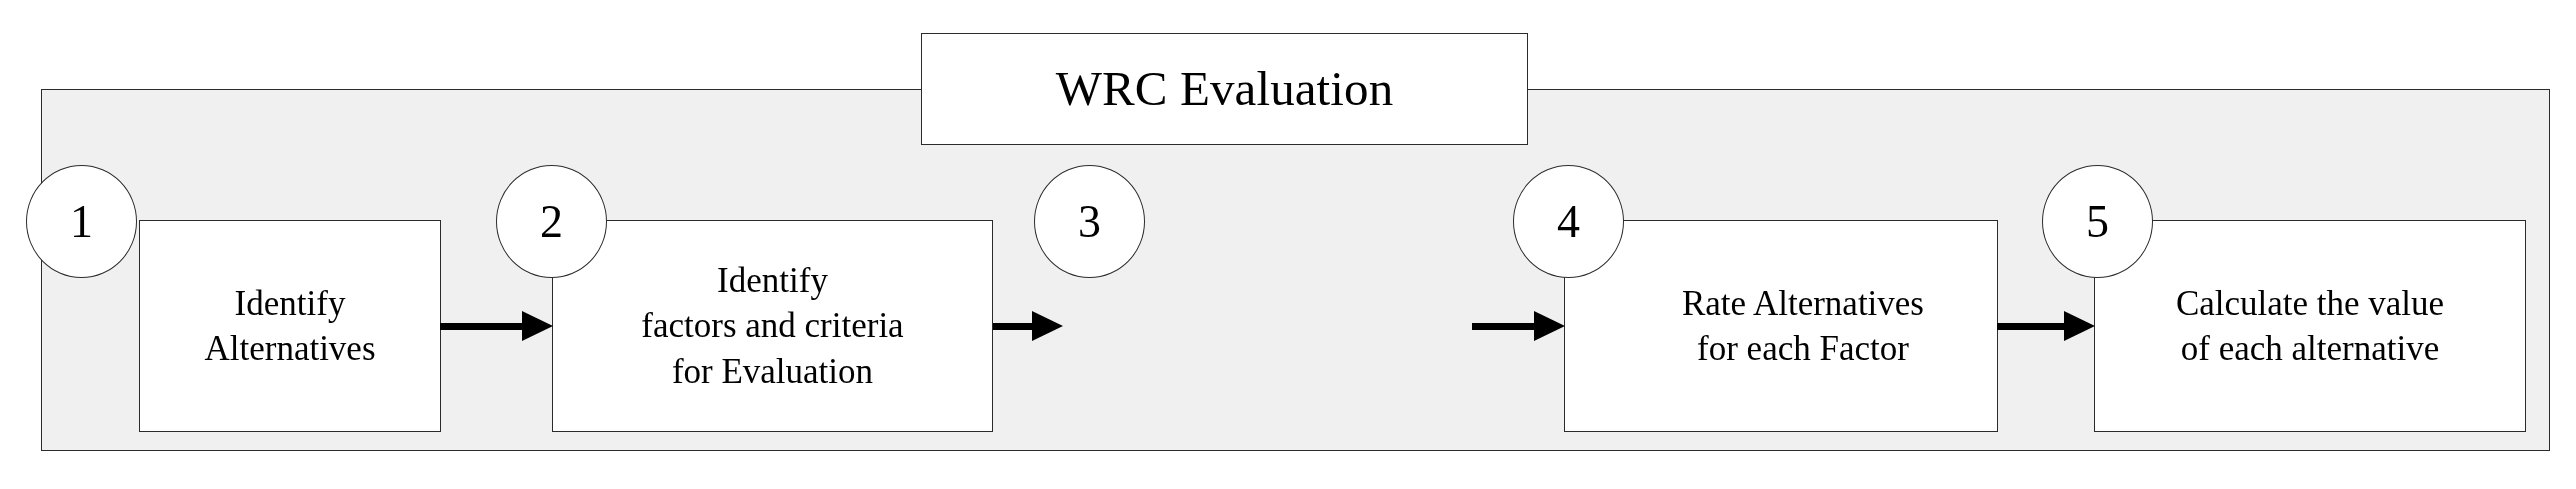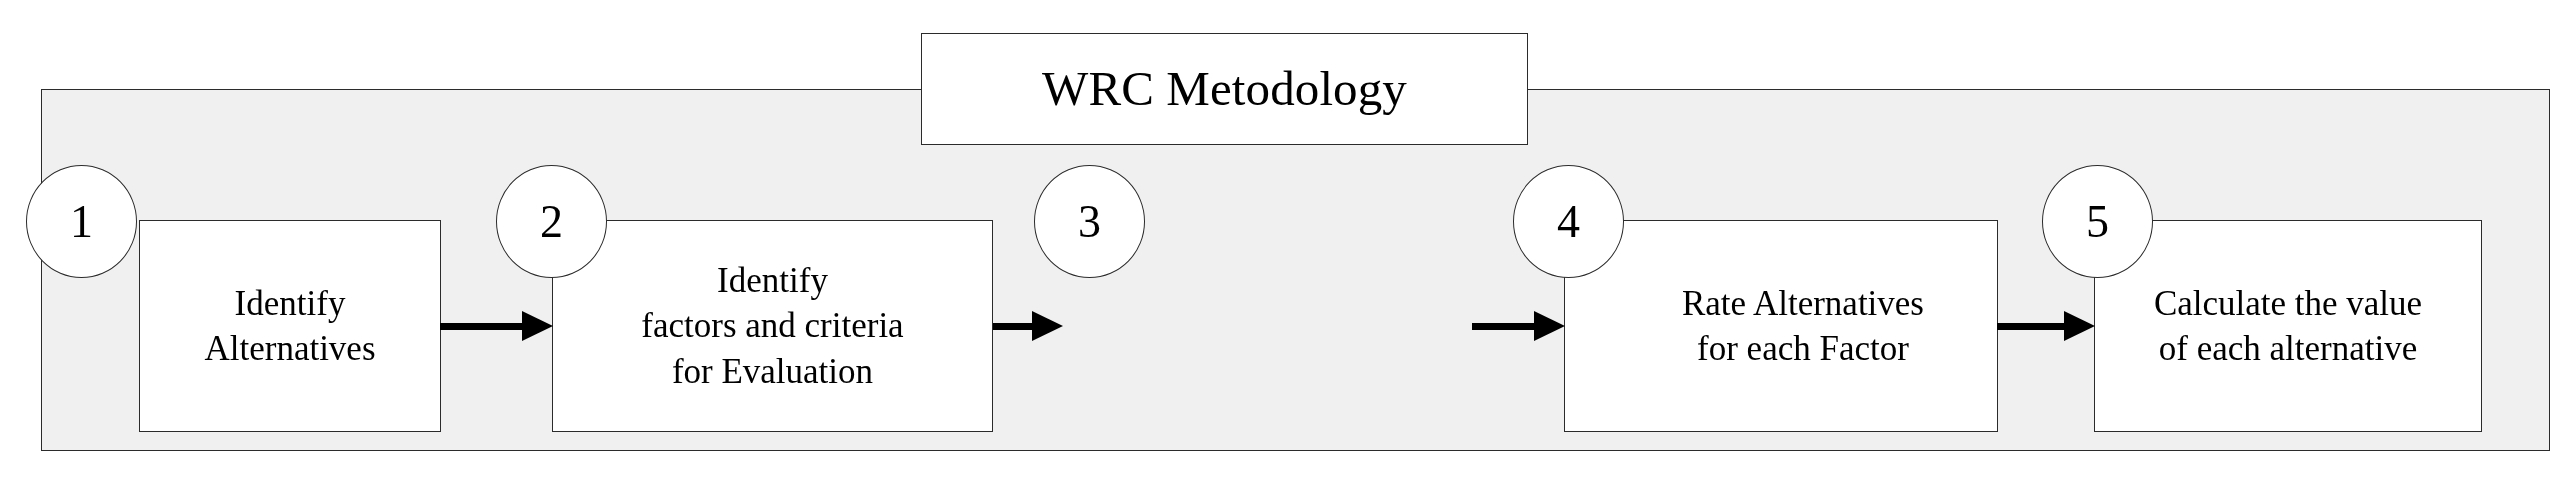--- a/index.html
+++ b/index.html
@@ -73,21 +73,21 @@
     color: #000000;
     text-align: center;
     padding: 0 6px;
     white-space: pre-line;
   }
 
   .box-1 { left: 139px;  width: 302px; }
   .box-2 { left: 552px;  width: 441px; }
   .box-3 { left: 1061px; width: 411px; }
   .box-4 { left: 1564px; width: 434px; padding-left: 44px; }
-  .box-5 { left: 2094px; width: 388px; }
+  .box-5 { left: 2094px; width: 432px; }
 
   
   .step-circle {
     position: absolute;
     top: 165px;
     width: 111px;
     height: 113px;
     border: 1.5px solid #2b2b2b;
     border-radius: 50%;
     background: #ffffff;
@@ -207,17 +207,17 @@
 
   <div class="step-box box-5">
     <div class="step-label">Calculate the value
 of each alternative</div>
   </div>
   <div class="step-circle circle-5">
     <span class="step-number">5</span>
   </div>
 
   <div class="title-box">
-    <div class="title-text">WRC Metodology</div>
+    <div class="title-text">WRC Evaluation</div>
   </div>
 
 </div>
 
 
 </body></html>

